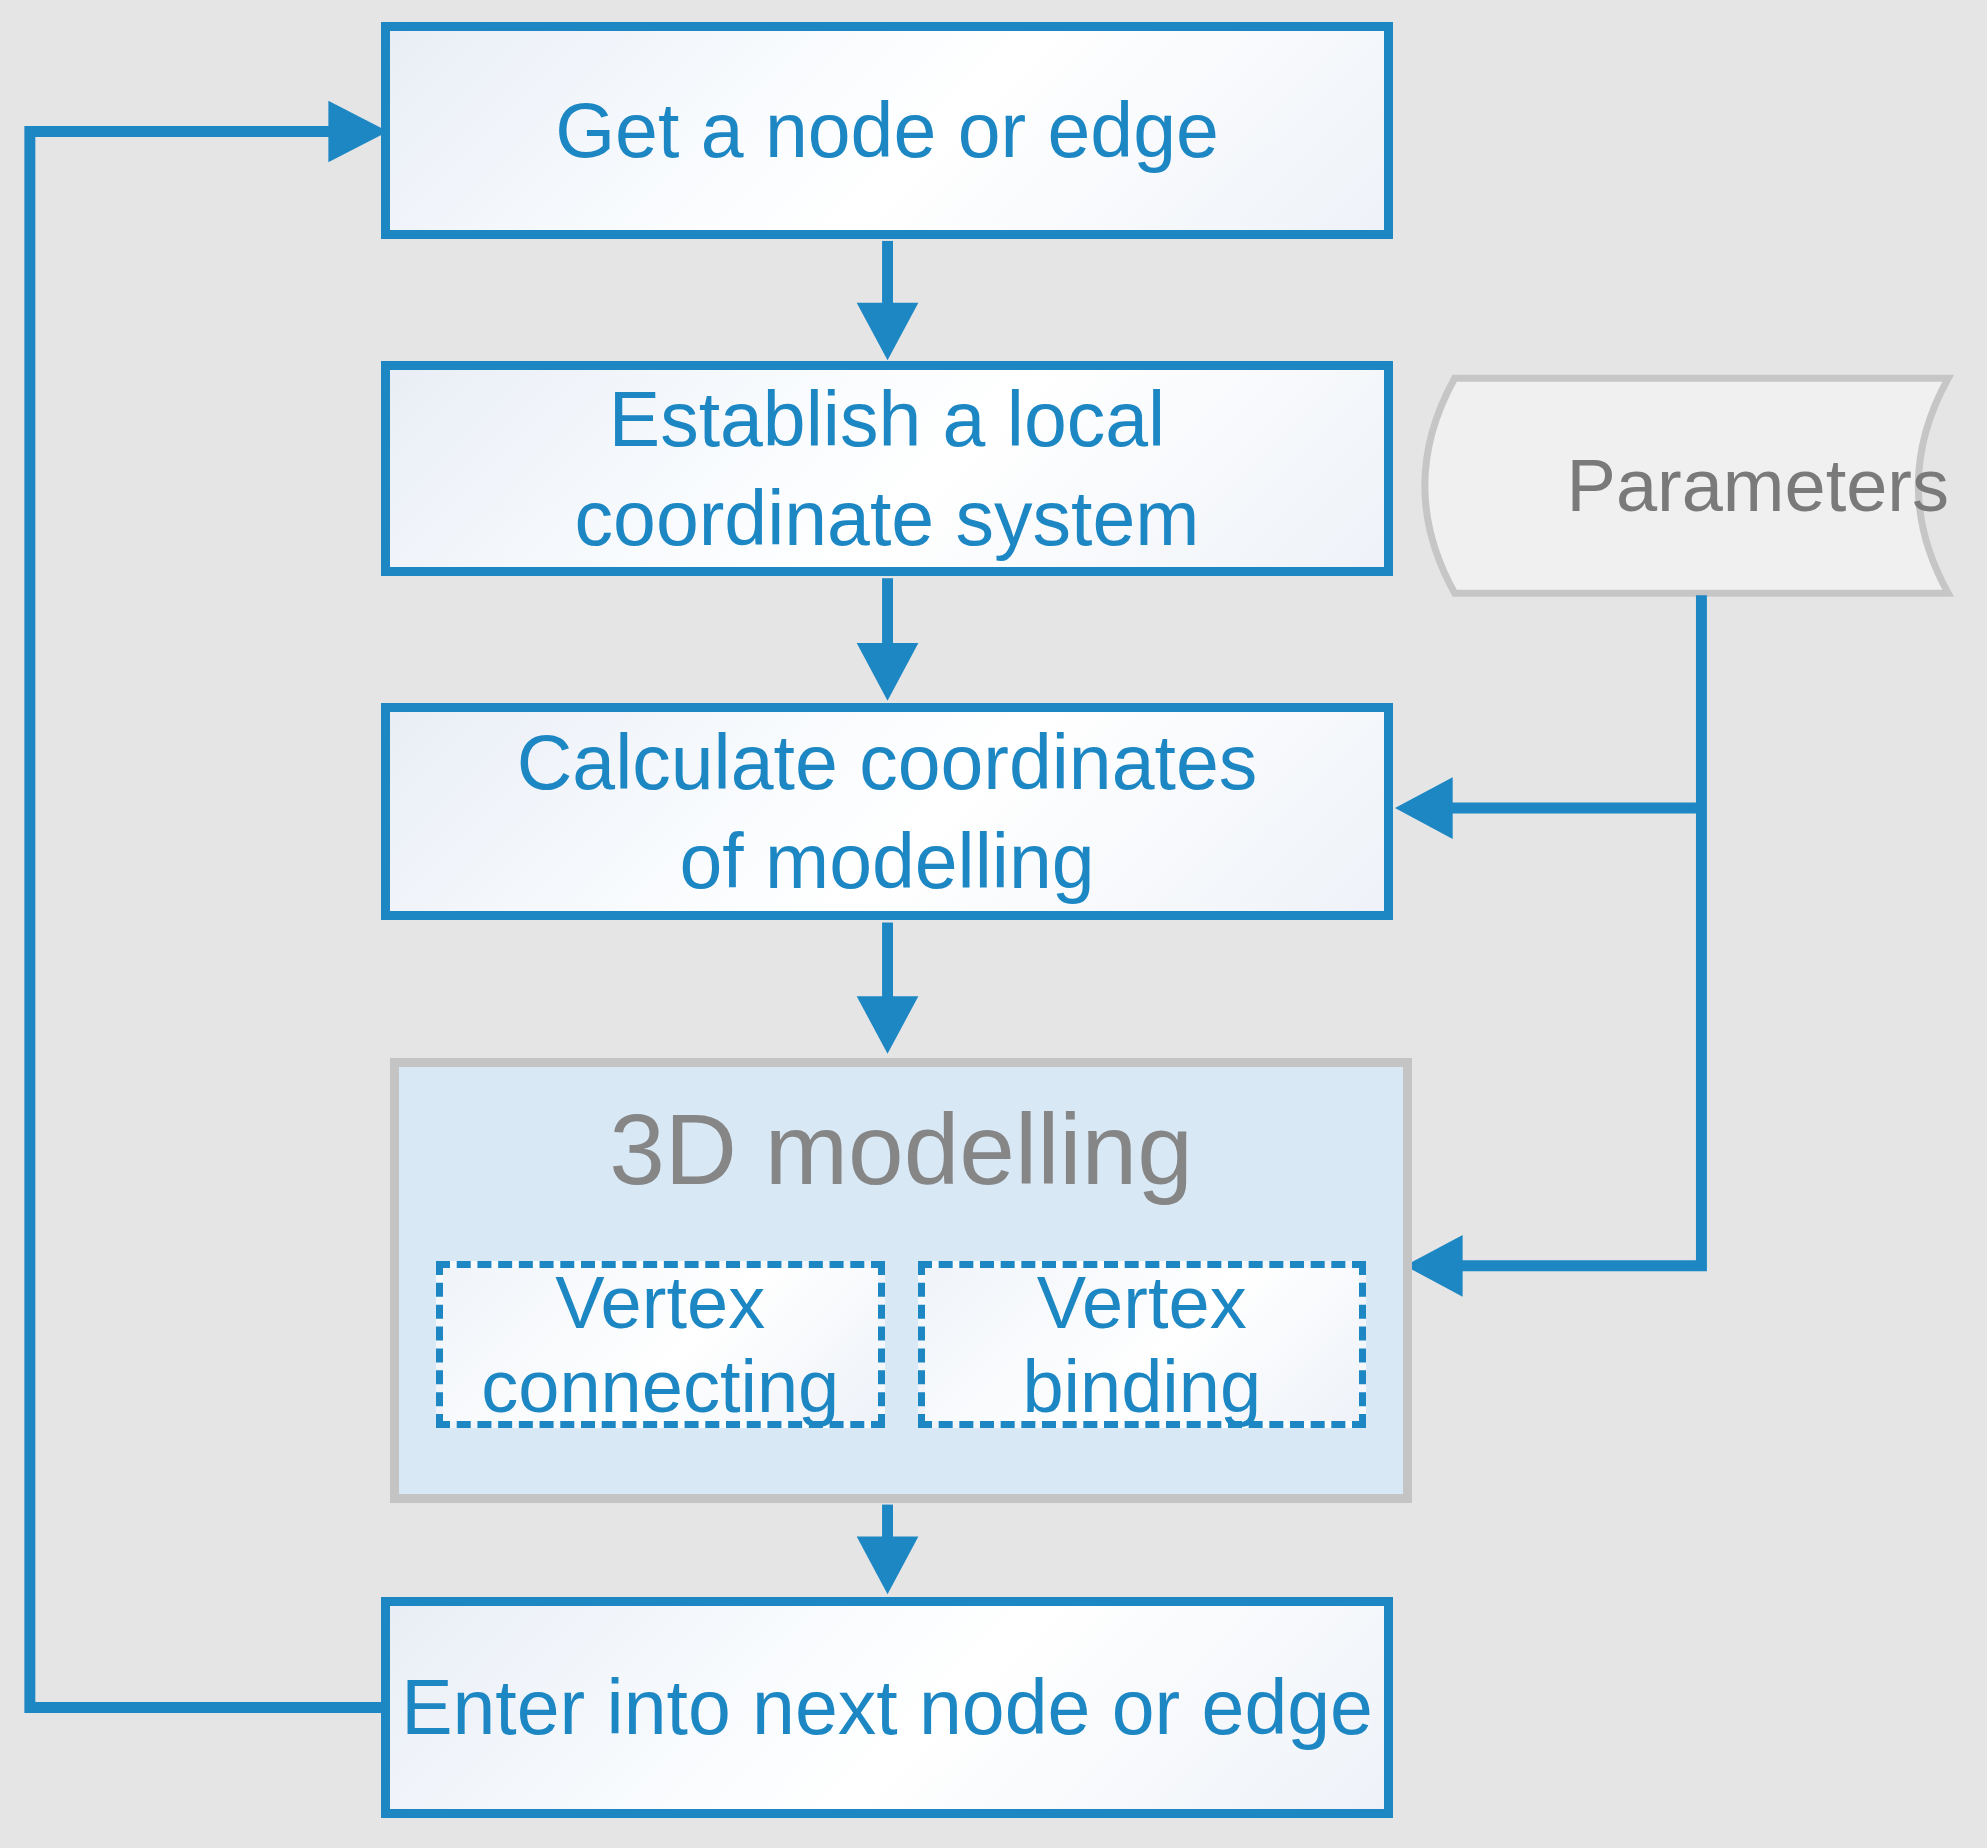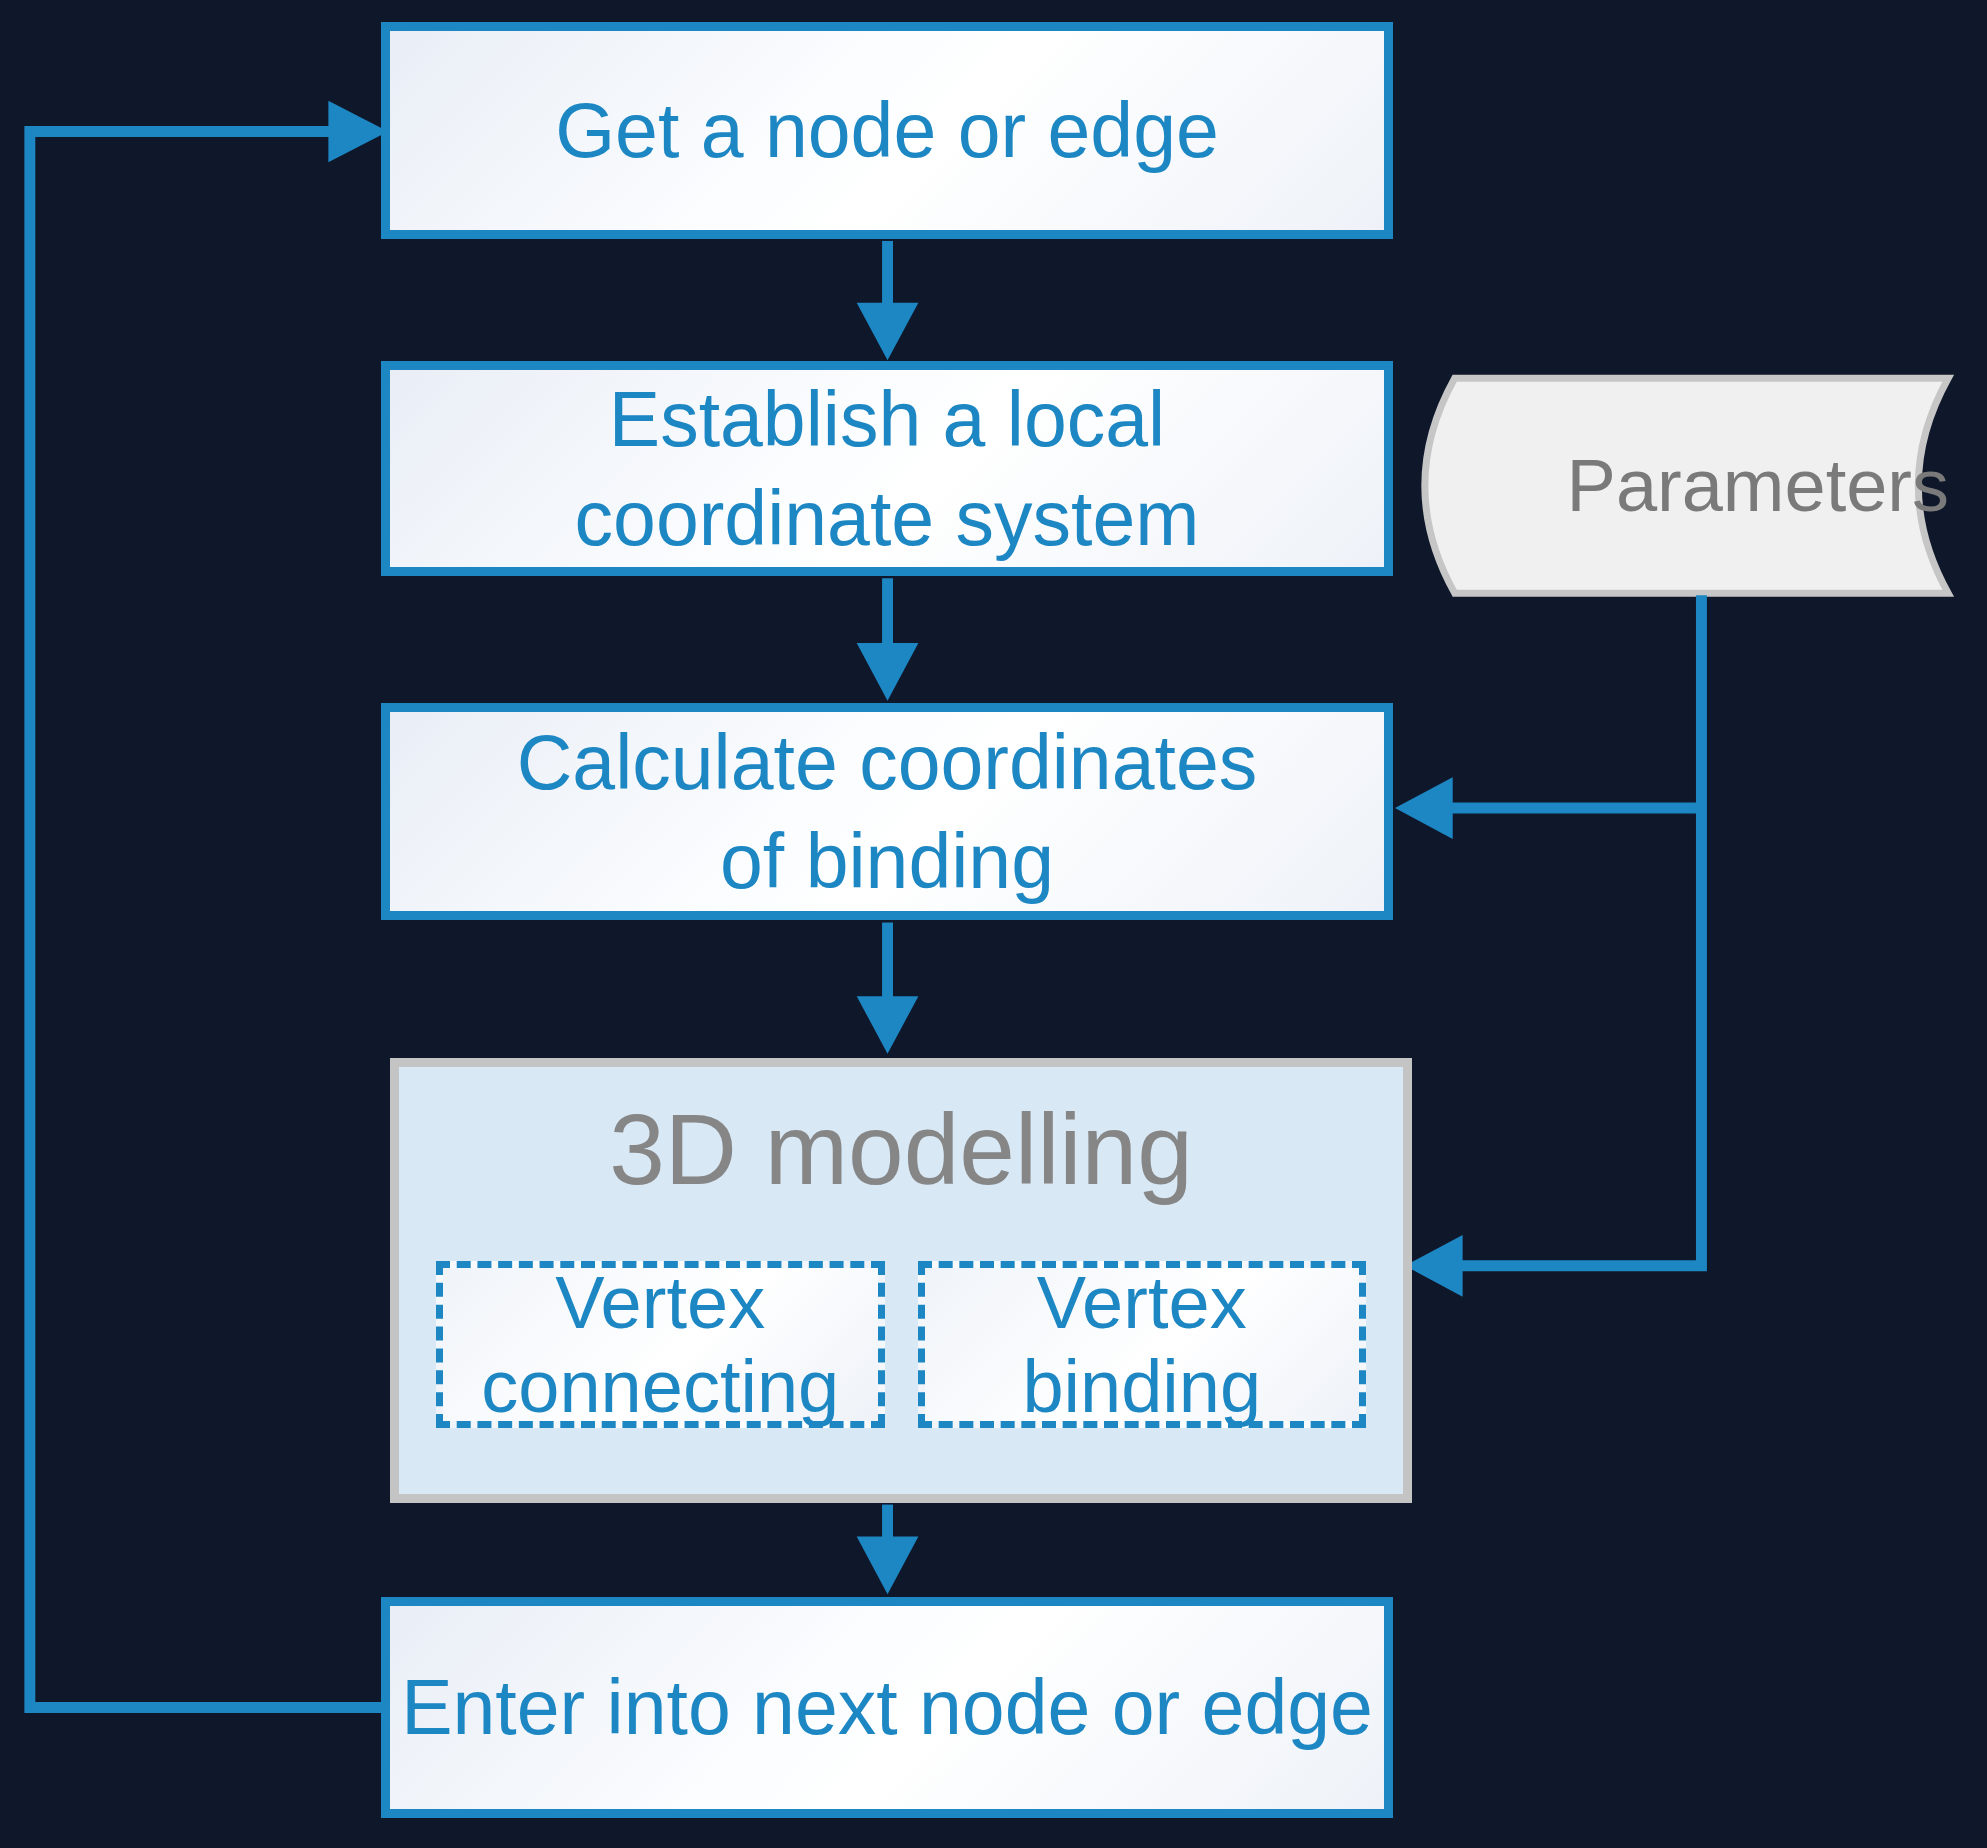--- a/index.html
+++ b/index.html
@@ -1,20 +1,20 @@
 <!DOCTYPE html>
 <html><head>
 <meta charset="utf-8">
 <style>
   html, body { margin: 0; padding: 0; background: #ffffff; }
   .canvas {
     position: relative;
     width: 1987px;
     height: 1849px;
-    background: #0f172a;
+    background: #e5e5e5;
     font-family: "Liberation Sans", sans-serif;
     overflow: hidden;
   }
   .connector-layer {
     position: absolute;
     left: 0; top: 0;
     width: 1987px; height: 1849px;
   }
   .node {
     position: absolute;
@@ -123,21 +123,21 @@
     <span>Get a node or edge</span>
   </div>
 
   <div class="node proc box-step2">
     <span>Establish a local
 coordinate system</span>
   </div>
 
   <div class="node proc box-step3">
     <span>Calculate coordinates
-of binding</span>
+of modelling</span>
   </div>
 
   <div class="panel-3d">
     <div class="panel-title">3D modelling</div>
     <div class="panel-row">
       <div class="sub-box">
         <span>Vertex
 connecting</span>
       </div>
       <div class="sub-box">

